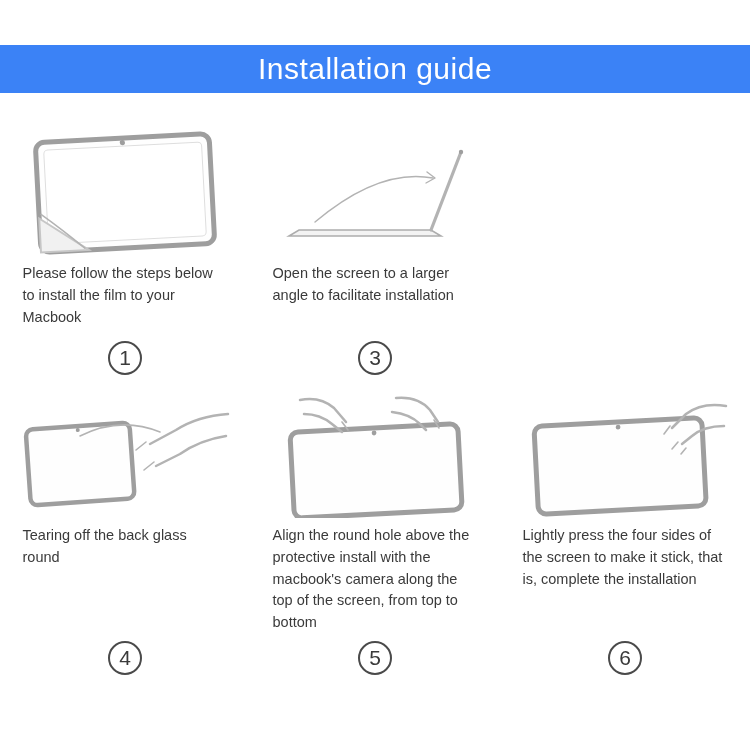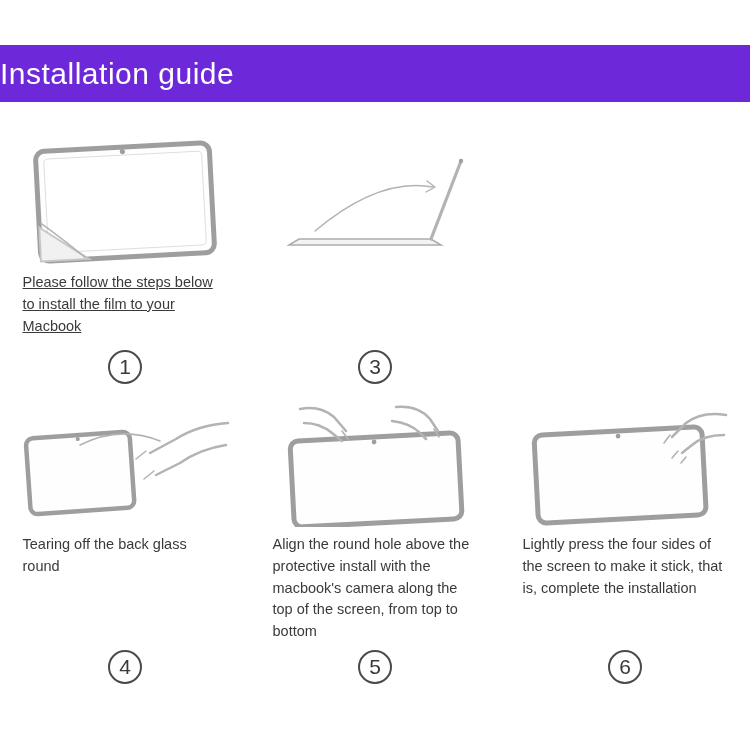--- a/index.html
+++ b/index.html
@@ -1,25 +1,26 @@
 <!DOCTYPE html>
 <html><head>
 <meta charset="utf-8">
 <style>
   * { box-sizing: border-box; margin: 0; padding: 0; }
   html,body { width: 750px; height: 750px; background: #ffffff; }
   body { font-family: "Liberation Sans", sans-serif; color: #333; overflow: hidden; }
 
   .banner {
     margin-top: 45px;
-    height: 57px;
+    height: 48px;
     width: 750px;
-    background: #6d28d9;
+    background: #3b82f6;
     display: flex;
     align-items: center;
+    justify-content: center;
   }
   .banner-title {
     color: #ffffff;
     font-size: 30px;
     font-weight: 400;
     letter-spacing: 0.5px;
   }
 
   .steps-grid { padding-top: 34px; }
   .row {
@@ -42,21 +43,21 @@
     justify-content: center;
   }
   .caption {
     width: 205px;
     font-size: 14.5px;
     line-height: 1.5;
     color: #3a3a3a;
     text-align: left;
     margin-top: 4px;
   }
-  .row-1 .caption { min-height: 70px; text-decoration: underline; }
+  .row-1 .caption { min-height: 70px; }
   .row-2 .caption { min-height: 116px; }
 
   .num-circle {
     margin-top: auto;
     margin-bottom: 14px;
     width: 34px;
     height: 34px;
     border: 2px solid #4a4a4a;
     border-radius: 50%;
     display: flex;
@@ -104,20 +105,21 @@
 
           <path d="M24 100 L156 100 L166 106 L14 106 Z" fill="#f3f3f3" stroke="#adadad" stroke-width="1.6"></path>
 
           <path class="stroke" d="M156 100 L186 22" stroke="#9e9e9e" stroke-width="3.2"></path>
           <circle cx="186" cy="22" r="2.2" fill="#9e9e9e"></circle>
 
           <path class="stroke" d="M40 92 Q104 38 158 48" stroke-width="1.4"></path>
           <path class="stroke" d="M152 42 L160 48 L151 53" stroke-width="1.4"></path>
         </svg>
       </div>
+      <p class="caption">Open the screen to a larger angle to facilitate installation</p>
       <div class="num-circle">3</div>
     </div>
   </div>
 
   <div class="row row-2">
 
     <div class="step">
       <div class="illus">
         <svg width="210" height="126" viewBox="0 0 210 126">
           <g transform="rotate(-4 60 70)">

